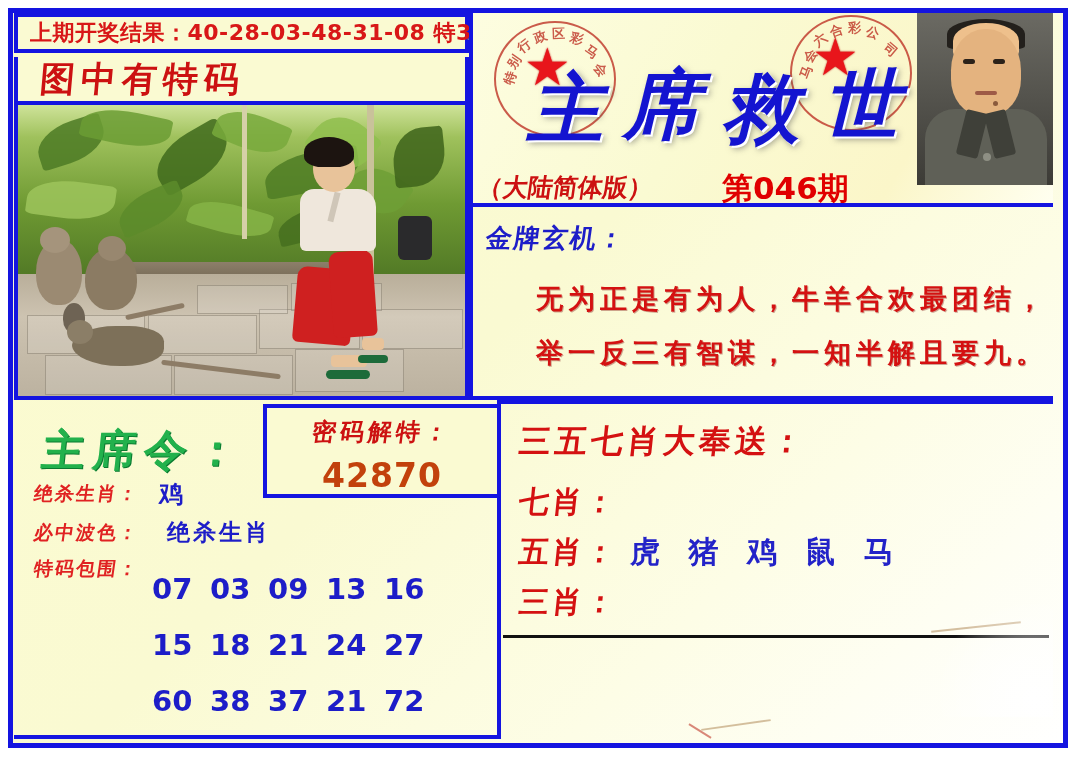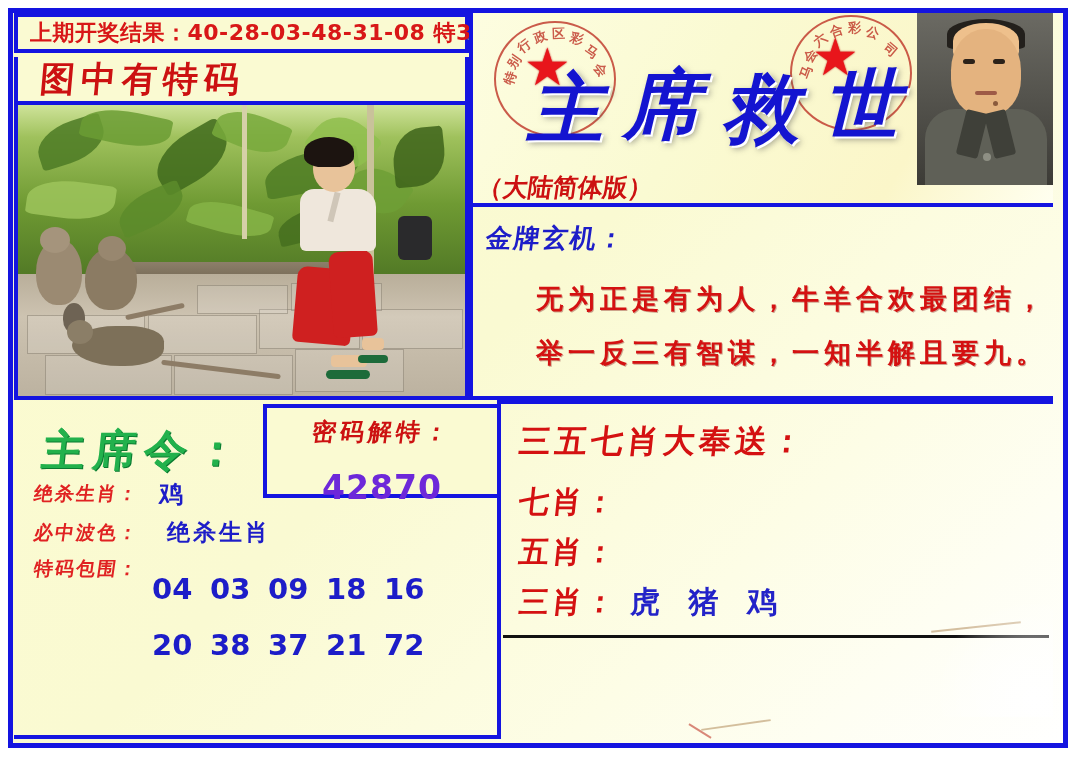--- a/index.html
+++ b/index.html
@@ -139,21 +139,21 @@
   .numrow{display:flex;justify-content:flex-start;margin-bottom:22px;}
   .num{width:58px;color:#1d1dc8;font-size:29px;font-weight:bold;
        font-family:"DejaVu Sans",sans-serif;text-align:left;}
 
   
   .pw-box{position:absolute;left:263px;top:404px;width:238px;height:94px;
           border:4px solid #1414e0;box-sizing:border-box;background:#fafad2;
           text-align:center;}
   .pw-label{margin-top:8px;color:#cc1111;font-size:24px;font-weight:bold;
             font-family:"DejaVu Serif",serif;letter-spacing:4px;transform:skewX(-8deg);}
-  .pw-val{margin-top:20px;color:#6d28d9;font-size:33px;font-weight:bold;
+  .pw-val{margin-top:8px;color:#c2410c;font-size:33px;font-weight:bold;
           font-family:"DejaVu Sans",sans-serif;letter-spacing:1px;}
 
   
   .right-panel{position:absolute;left:501px;top:400px;width:552px;height:339px;
                border-top:4px solid #1414e0;box-sizing:border-box;}
   .zodiac-title{position:absolute;left:18px;top:16px;color:#d41111;font-size:32px;
                 font-weight:bold;font-family:"DejaVu Serif",serif;letter-spacing:4px;
                 transform:skewX(-6deg);}
   .zrow{position:absolute;display:flex;align-items:baseline;}
   .zrow .zk{color:#d41111;font-size:30px;font-weight:bold;letter-spacing:3px;
@@ -269,20 +269,21 @@
     <div class="star-shape" style="left:340px;top:18px;">★</div>
 
     <div class="banner-title">
       <div class="bt-char" style="left:0px;top:4px;">主</div>
       <div class="bt-char" style="left:96px;top:0px;">席</div>
       <div class="bt-char" style="left:196px;top:4px;">救</div>
       <div class="bt-char" style="left:296px;top:0px;">世</div>
     </div>
 
     <div class="edition">（大陆简体版）</div>
+    <div class="issue">第046期</div>
 
     <div class="portrait">
       <div class="p-bg"></div>
       <div class="p-suit"></div>
       <div class="p-neck"></div>
       <div class="p-hair"></div>
       <div class="p-fore"></div>
       <div class="p-face"></div>
       <div class="p-eye" style="left:46px;top:46px;"></div>
       <div class="p-eye" style="left:76px;top:46px;"></div>
@@ -316,28 +317,35 @@
       <span class="k">必中波色：</span>
       <span class="v">绝杀生肖</span>
     </div>
 
     <div class="kv kv3">
       <span class="k">特码包围：</span>
     </div>
 
     <div class="numgrid">
       <div class="numrow">
-        <span class="num">04</span>
+        <span class="num">07</span>
         <span class="num">03</span>
         <span class="num">09</span>
-        <span class="num">18</span>
+        <span class="num">13</span>
         <span class="num">16</span>
       </div>
       <div class="numrow">
-        <span class="num">20</span>
+        <span class="num">15</span>
+        <span class="num">18</span>
+        <span class="num">21</span>
+        <span class="num">24</span>
+        <span class="num">27</span>
+      </div>
+      <div class="numrow">
+        <span class="num">60</span>
         <span class="num">38</span>
         <span class="num">37</span>
         <span class="num">21</span>
         <span class="num">72</span>
       </div>
     </div>
   </div>
 
   <div class="pw-box">
     <div class="pw-label">密码解特：</div>
@@ -347,24 +355,24 @@
   <div class="vline" style="left:497px;top:400px;width:4px;height:339px;"></div>
 
   <div class="right-panel">
     <div class="zodiac-title">三五七肖大奉送：</div>
 
     <div class="zrow zr1">
       <span class="zk">七肖：</span>
     </div>
     <div class="zrow zr2">
       <span class="zk">五肖：</span>
+      <span class="zv">虎 猪 鸡 鼠 马</span>
     </div>
     <div class="zrow zr3">
       <span class="zk">三肖：</span>
-      <span class="zv">虎 猪 鸡</span>
     </div>
 
     <div class="blackline"></div>
     <div class="sketch" style="left:430px;top:222px;width:90px;transform:rotate(-6deg);"></div>
     <div class="sketch" style="left:200px;top:320px;width:70px;transform:rotate(-8deg);"></div>
     <div class="sketch2" style="left:186px;top:326px;width:26px;transform:rotate(32deg);"></div>
     <div class="fade-white"></div>
   </div>
 </div>
 

